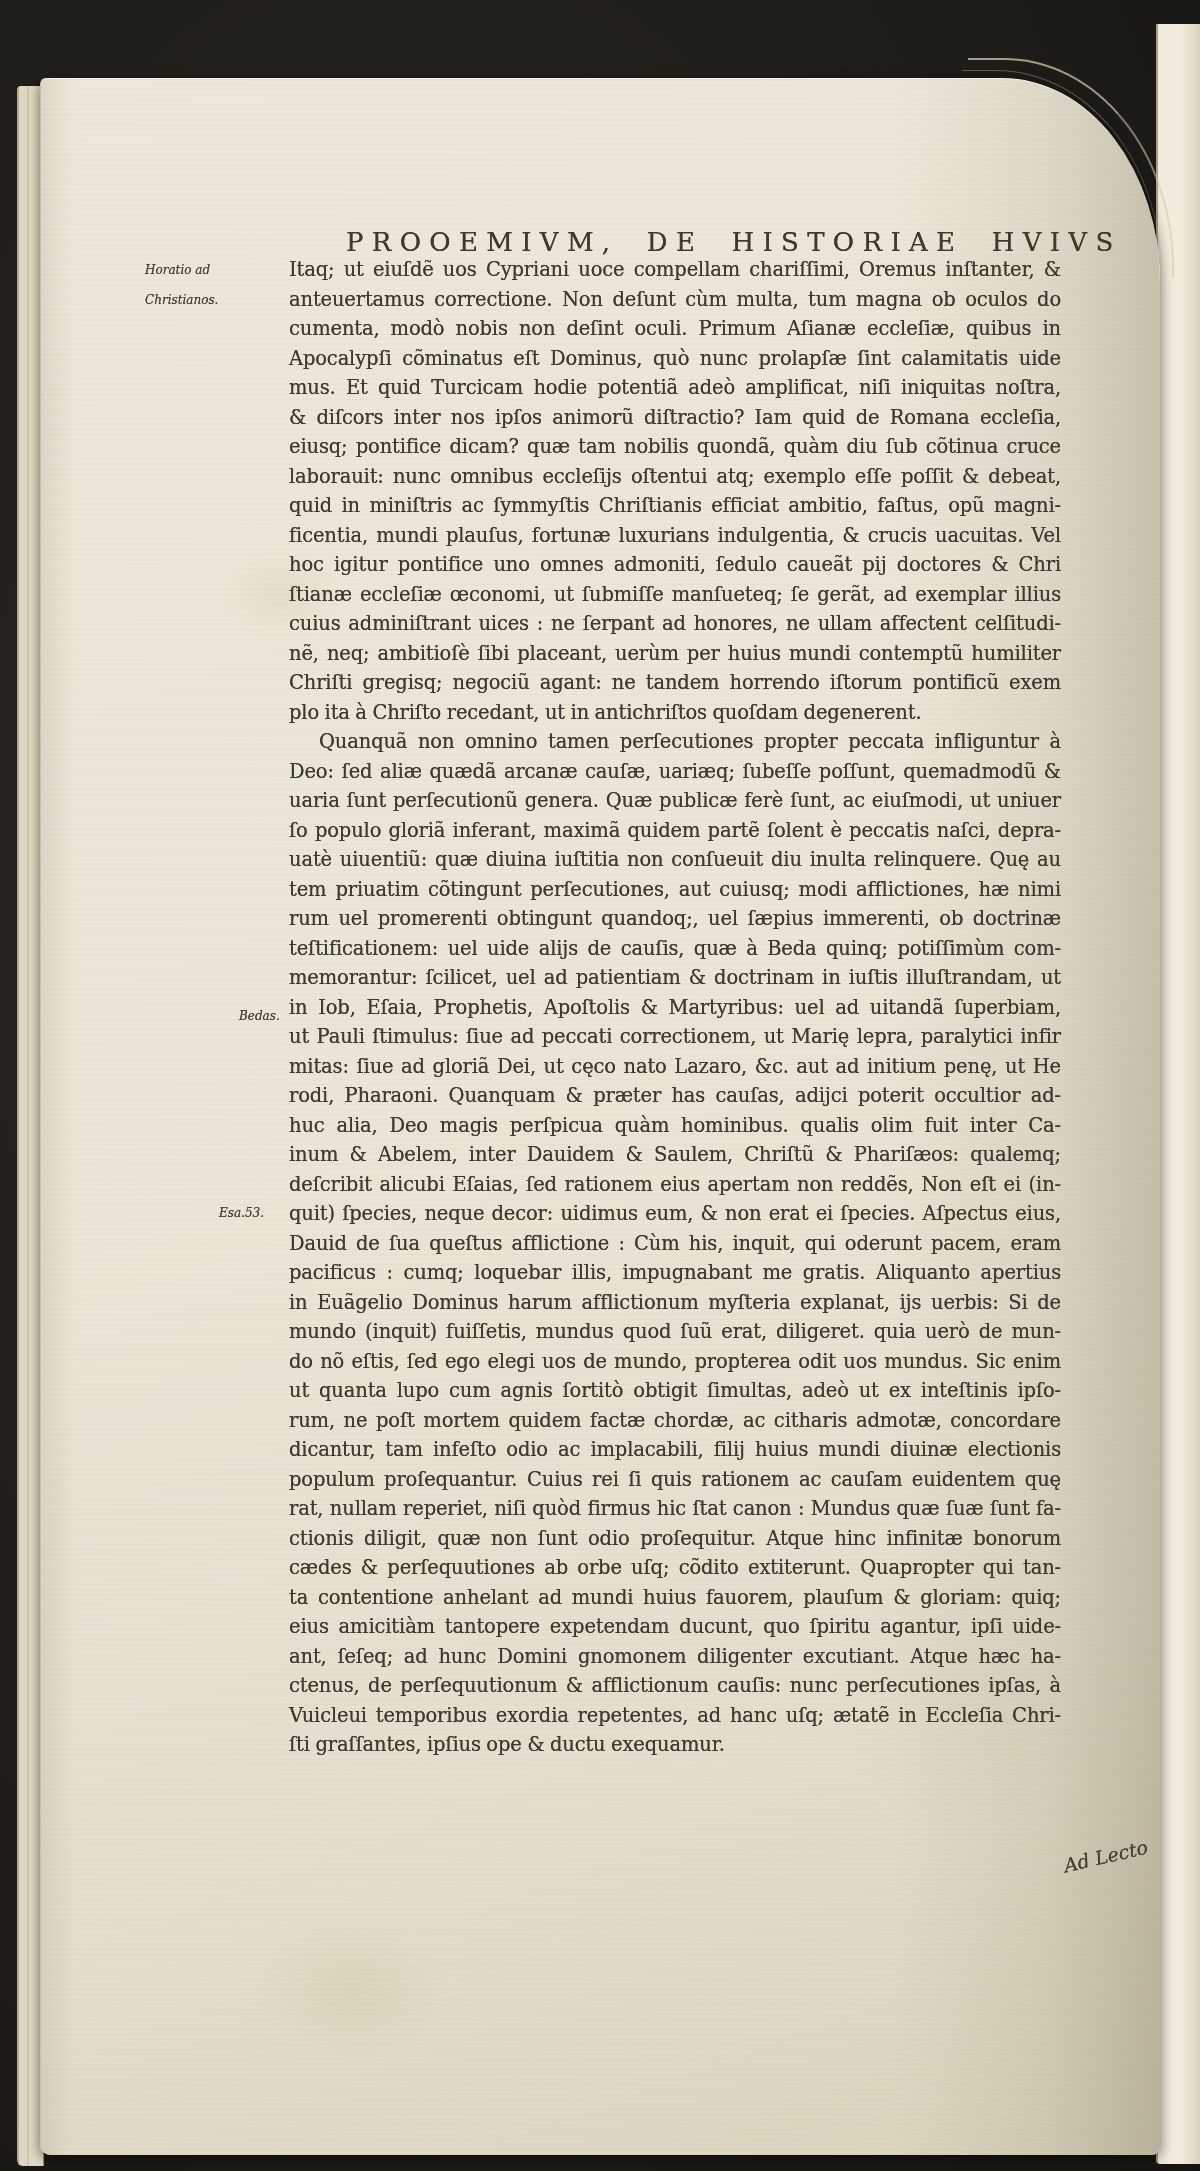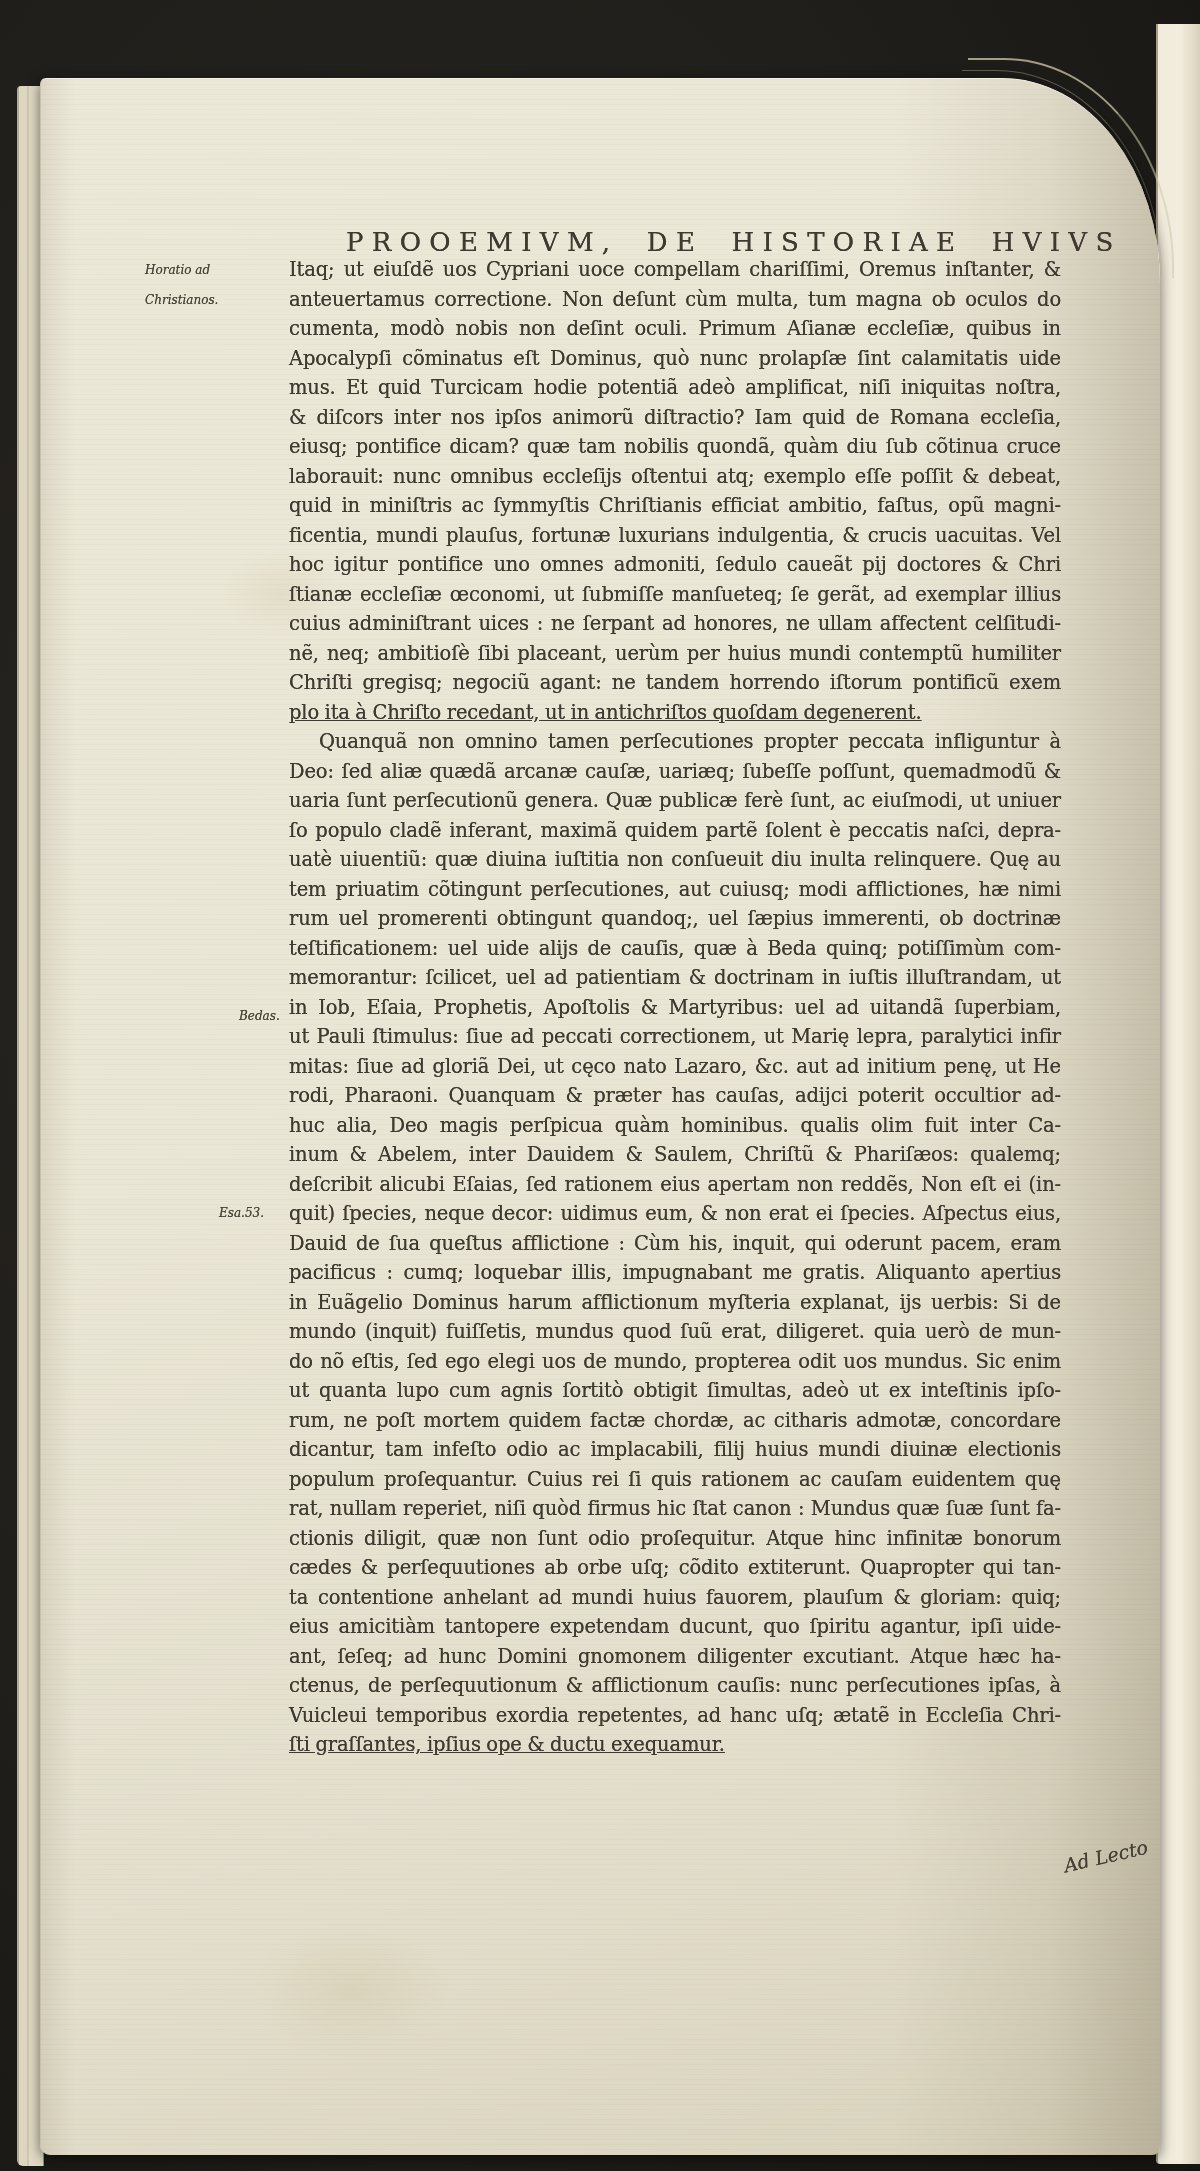--- a/index.html
+++ b/index.html
@@ -76,21 +76,21 @@
     text-shadow:0 0 .6px rgba(58,52,40,.9);
     white-space:nowrap;
   }
   .body-text{
     position:absolute; top:176px; left:248px; width:772px;
     font-size:19.5px; line-height:29.5px; color:var(--ink);
     letter-spacing:-0.15px; word-spacing:-0.5px;
     text-shadow:0 0 .55px rgba(58,52,40,.85);
   }
   .line{ text-align:justify; text-align-last:justify; white-space:normal; height:29.5px; overflow:visible;}
-  .line-end{ text-align:right; text-align-last:left;text-decoration:underline; }
+  .line-end{ text-align:right; text-align-last:left; }
   .line-indent{ text-indent:30px; }
 
   .margin-note{
     position:absolute; font-style:italic; color:#4a4438;
     font-size:12px; line-height:29.5px;
     text-shadow:0 0 .5px rgba(64,58,46,.8);
   }
   .note-horatio{ top:177px; left:104px; width:118px; }
   .note-bedas{ top:923px; left:182px; width:70px;margin-left:16px; }
   .note-esa{ top:1120px; left:178px; width:70px; }
@@ -138,21 +138,21 @@
         <div class="line">ficentia, mundi plauſus, fortunæ luxurians indulgentia, &amp; crucis uacuitas. Vel</div>
         <div class="line">hoc igitur pontifice uno omnes admoniti, ſedulo caueãt pij doctores &amp; Chri</div>
         <div class="line">ſtianæ eccleſiæ œconomi, ut ſubmiſſe manſueteq; ſe gerãt, ad exemplar illius</div>
         <div class="line">cuius adminiſtrant uices : ne ſerpant ad honores, ne ullam affectent celſitudi-</div>
         <div class="line">nẽ, neq; ambitioſè ſibi placeant, uerùm per huius mundi contemptũ humiliter</div>
         <div class="line">Chriſti gregisq; negociũ agant: ne tandem horrendo iſtorum pontificũ exem</div>
         <div class="line line-end">plo ita à Chriſto recedant, ut in antichriſtos quoſdam degenerent.</div>
         <div class="line line-indent">Quanquã non omnino tamen perſecutiones propter peccata infliguntur à</div>
         <div class="line">Deo: ſed aliæ quædã arcanæ cauſæ, uariæq; ſubeſſe poſſunt, quemadmodũ &amp;</div>
         <div class="line">uaria ſunt perſecutionũ genera. Quæ publicæ ferè ſunt, ac eiuſmodi, ut uniuer</div>
-        <div class="line">ſo populo cladẽ inferant, maximã quidem partẽ ſolent è peccatis naſci, depra-</div>
+        <div class="line">ſo populo gloriã inferant, maximã quidem partẽ ſolent è peccatis naſci, depra-</div>
         <div class="line">uatè uiuentiũ: quæ diuina iuſtitia non conſueuit diu inulta relinquere. Quę au</div>
         <div class="line">tem priuatim cõtingunt perſecutiones, aut cuiusq; modi afflictiones, hæ nimi</div>
         <div class="line">rum uel promerenti obtingunt quandoq;, uel ſæpius immerenti, ob doctrinæ</div>
         <div class="line">teſtificationem: uel uide alijs de cauſis, quæ à Beda quinq; potiſſimùm com-</div>
         <div class="line">memorantur: ſcilicet, uel ad patientiam &amp; doctrinam in iuſtis illuſtrandam, ut</div>
         <div class="line">in Iob, Eſaia, Prophetis, Apoſtolis &amp; Martyribus: uel ad uitandã ſuperbiam,</div>
         <div class="line">ut Pauli ſtimulus: ſiue ad peccati correctionem, ut Marię lepra, paralytici infir</div>
         <div class="line">mitas: ſiue ad gloriã Dei, ut cęco nato Lazaro, &amp;c. aut ad initium penę, ut He</div>
         <div class="line">rodi, Pharaoni. Quanquam &amp; præter has cauſas, adijci poterit occultior ad-</div>
         <div class="line">huc alia, Deo magis perſpicua quàm hominibus. qualis olim fuit inter Ca-</div>

